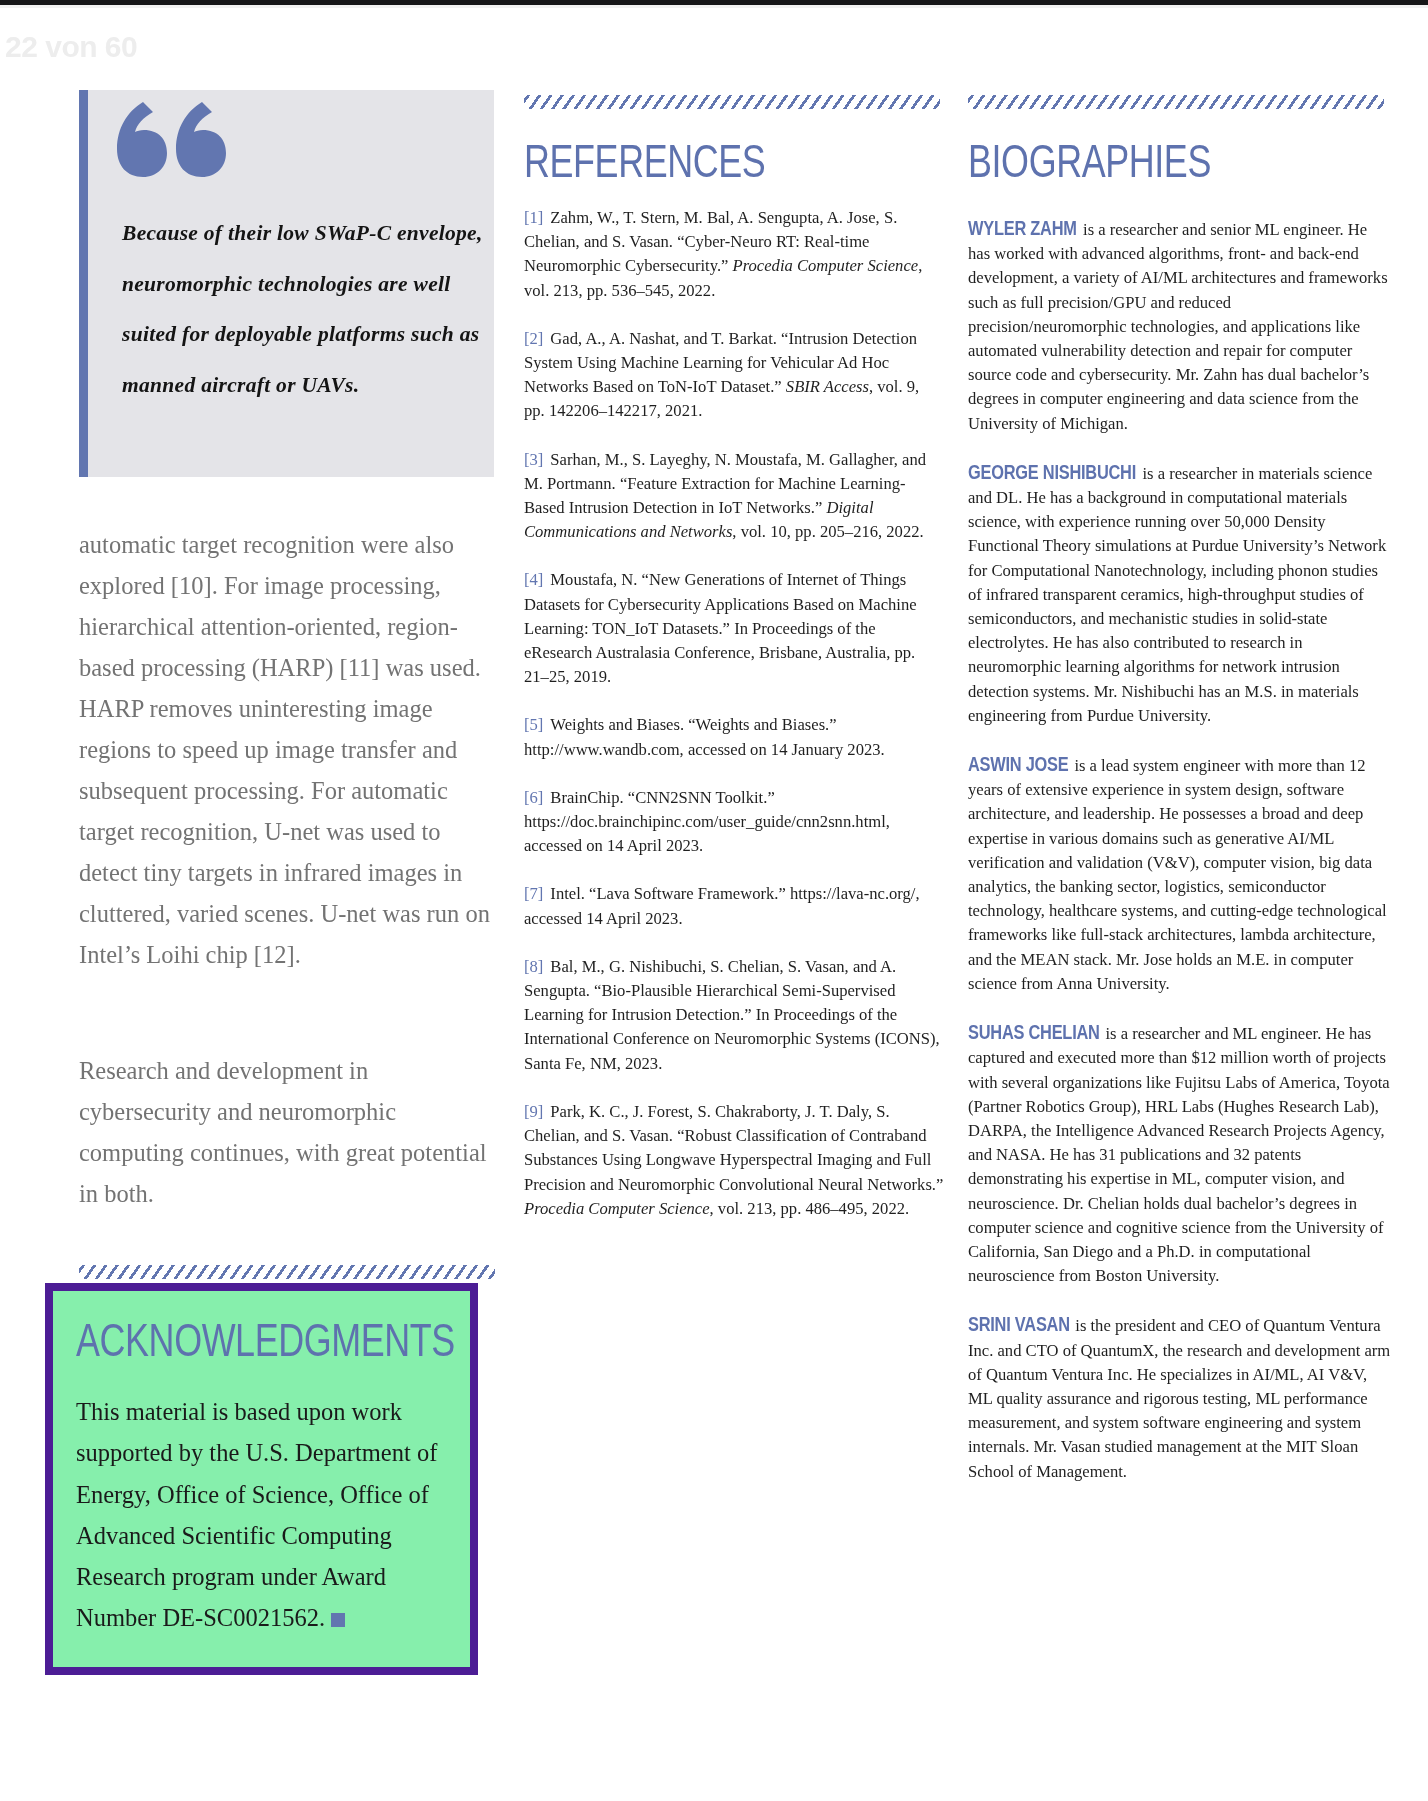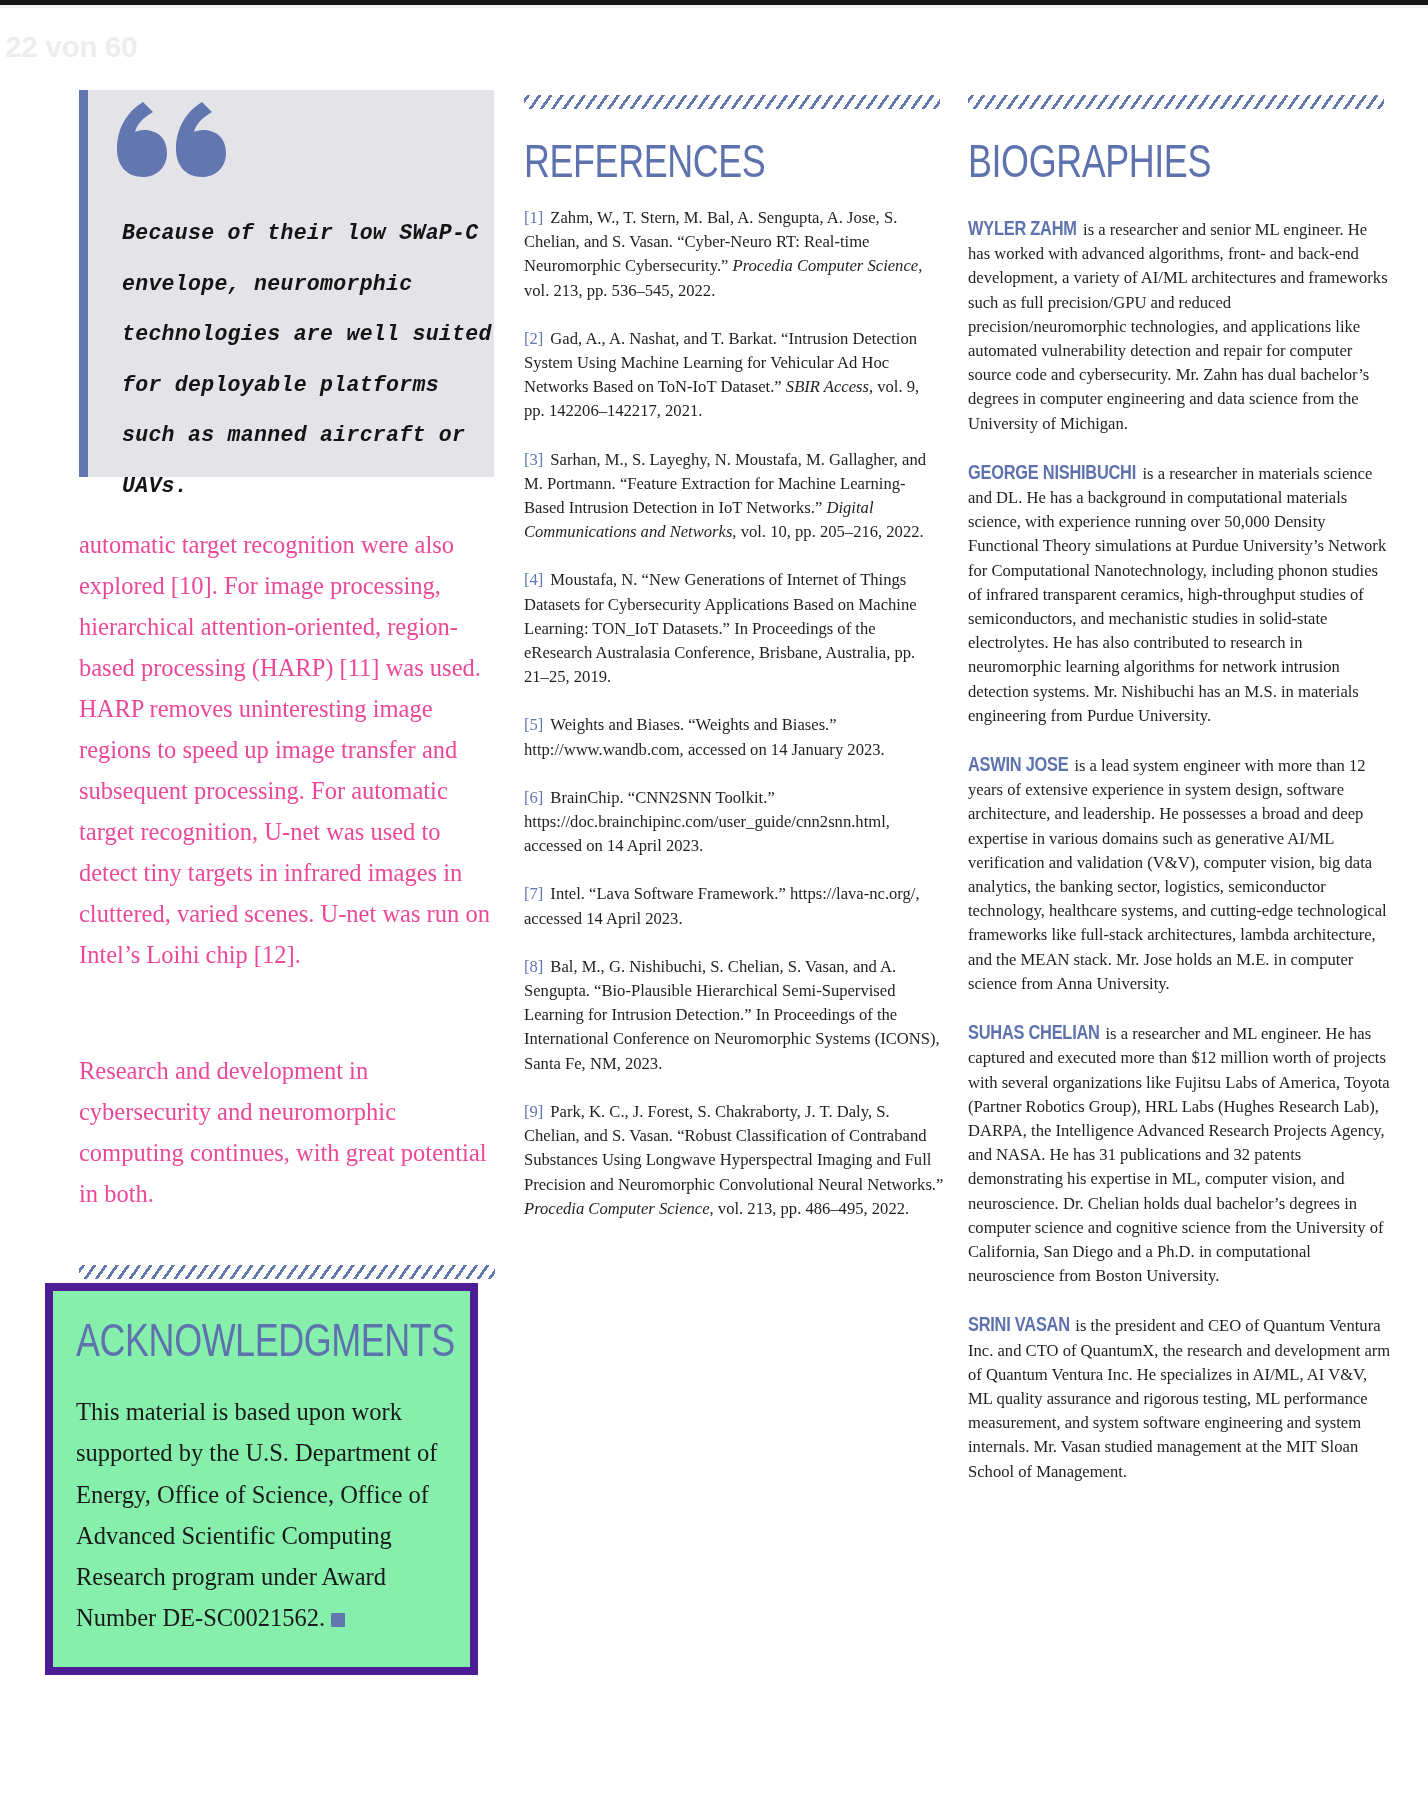--- a/index.html
+++ b/index.html
@@ -20,26 +20,26 @@
   .section-title {
     position:absolute; font-family:"Liberation Sans","DejaVu Sans",sans-serif; color:#5e72ae;
     font-size:46px; transform:scaleX(0.78); transform-origin:left top; letter-spacing:-0.5px; white-space:nowrap;
   }
   
   .quote-box { position:absolute; left:79px; top:90px; width:415px; height:387px; background:#e4e4e8; }
   .quote-bar { position:absolute; left:0; top:0; width:9px; height:100%; background:#6276b0; }
   .quote-mark { position:absolute; left:38px; top:12px; }
   .quote-text {
     position:absolute; left:43px; top:118px; width:370px;
-    font-family:Liberation Mono, monospace; font-style:italic; font-weight:bold;
+    font-family:Liberation Serif, serif; font-style:italic; font-weight:bold;
     font-size:21.5px; line-height:50.5px; color:#141414; letter-spacing:0.3px;
   }
   
   .body-text {
-    position:absolute; left:79px; width:420px; font-size:24.5px; line-height:41px; color:#ec4899;
+    position:absolute; left:79px; width:420px; font-size:24.5px; line-height:41px; color:#737373;
   }
   .ack-box {
     position:absolute; left:45px; top:1283px; width:417px; height:376px; border:8px solid #4c1d95; background:#86efac;
   }
   .ack-text {
     position:absolute; left:23px; top:100px; width:380px; font-size:24.5px; line-height:41.3px; color:#1a1a1a;
   }
   .end-mark { display:inline-block; width:14px; height:14px; background:#6276b0; margin-left:6px; vertical-align:-1px; }
   
   .ref-list { position:absolute; left:524px; top:206px; width:420px; }

